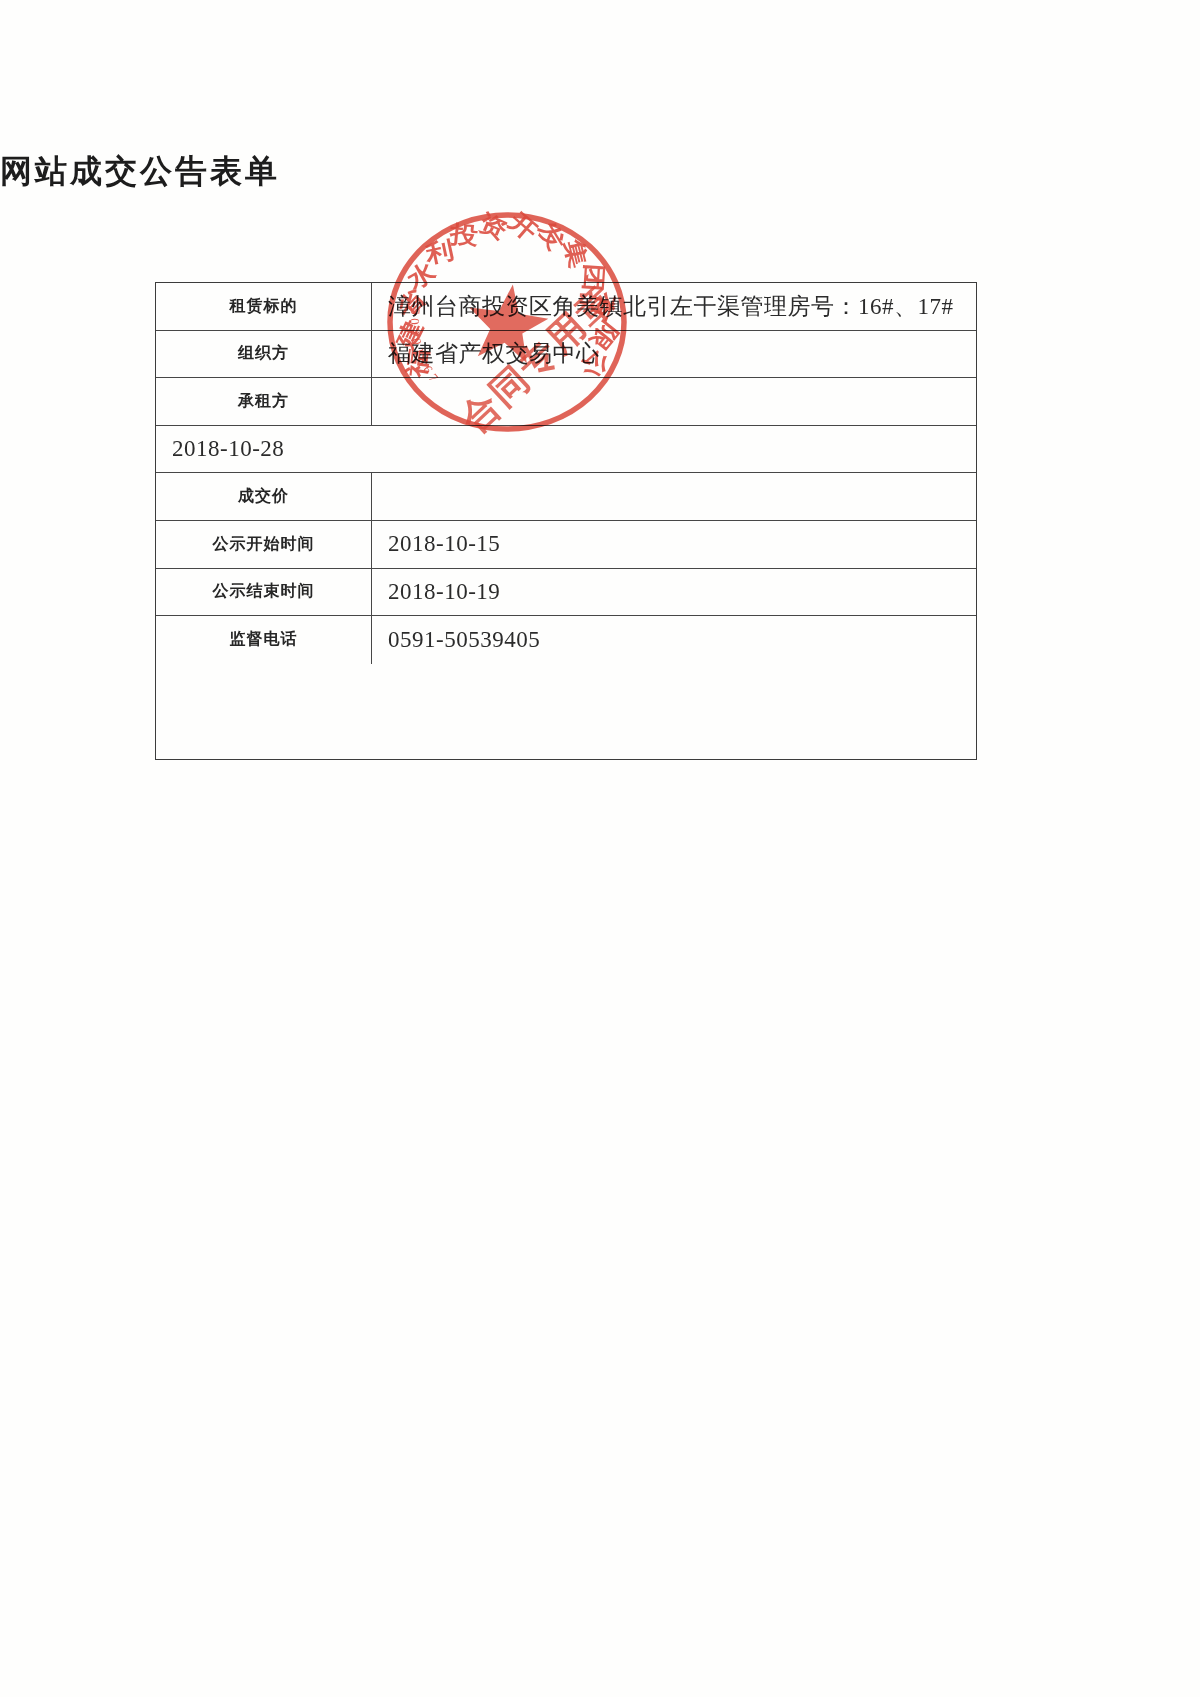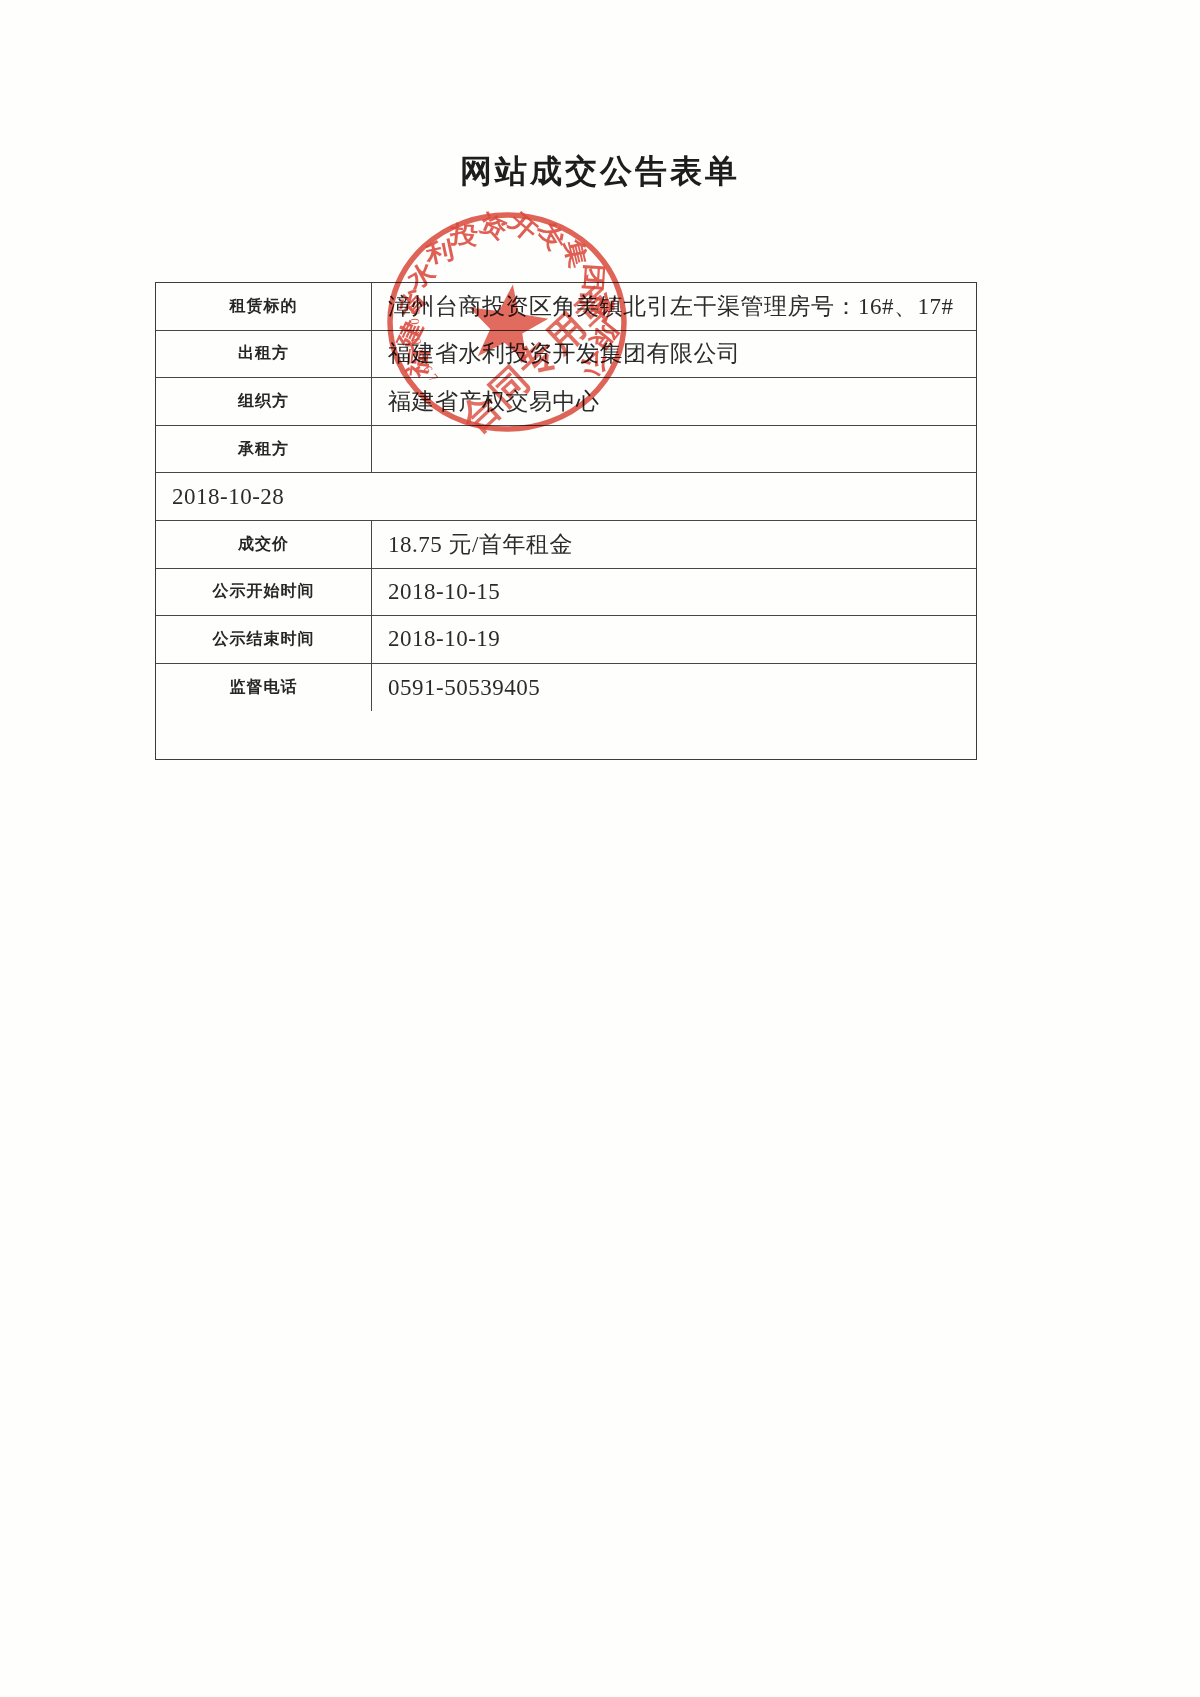--- a/index.html
+++ b/index.html
@@ -14,21 +14,20 @@
     background: #fefefd;
     overflow: hidden;
     font-family: "Liberation Serif", "DejaVu Serif", serif;
     color: #222222;
   }
   .doc-title {
     position: absolute;
     top: 150px;
     left: 0;
     width: 1200px;
-    text-align: center;
     font-size: 32px;
     font-weight: bold;
     letter-spacing: 3px;
     color: #1d1d1d;
   }
   .announce-table {
     position: absolute;
     left: 155px;
     top: 282px;
     width: 822px;
@@ -80,36 +79,31 @@
 <div class="page">
 
   <div class="doc-title">网站成交公告表单</div>
 
   <div class="announce-table">
     <div class="t-row">
       <div class="cell-label">租赁标的</div>
       <div class="cell-value">漳州台商投资区角美镇北引左干渠管理房号：16#、17#</div>
     </div>
     <div class="t-row">
-      <div class="cell-label">出租方</div>
-      <div class="cell-value">福建省水利投资开发集团有限公司</div>
-    </div>
-    <div class="t-row">
       <div class="cell-label">组织方</div>
       <div class="cell-value">福建省产权交易中心</div>
     </div>
     <div class="t-row">
       <div class="cell-label">承租方</div>
     </div>
     <div class="t-row">
       <div class="cell-value">2018-10-28</div>
     </div>
     <div class="t-row">
       <div class="cell-label">成交价</div>
-      <div class="cell-value">18.75 元/首年租金</div>
     </div>
     <div class="t-row">
       <div class="cell-label">公示开始时间</div>
       <div class="cell-value">2018-10-15</div>
     </div>
     <div class="t-row">
       <div class="cell-label">公示结束时间</div>
       <div class="cell-value">2018-10-19</div>
     </div>
     <div class="t-row">

